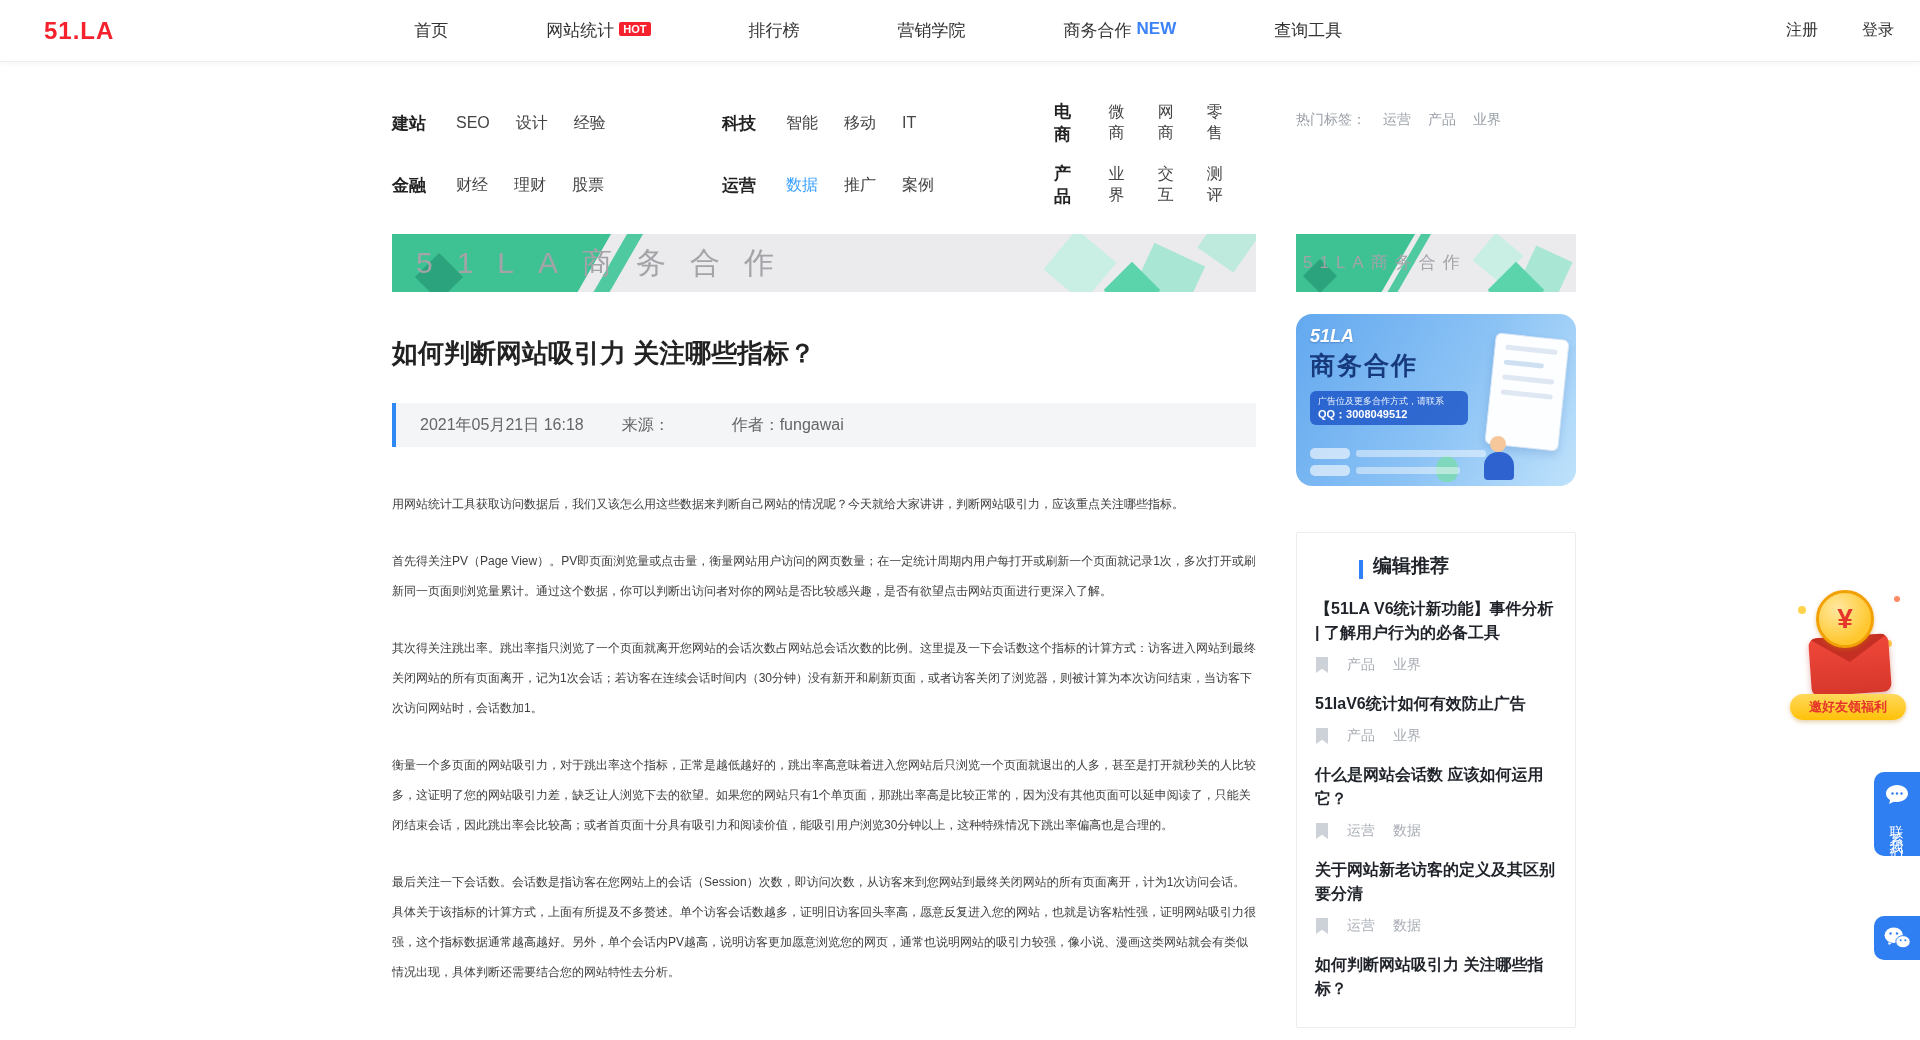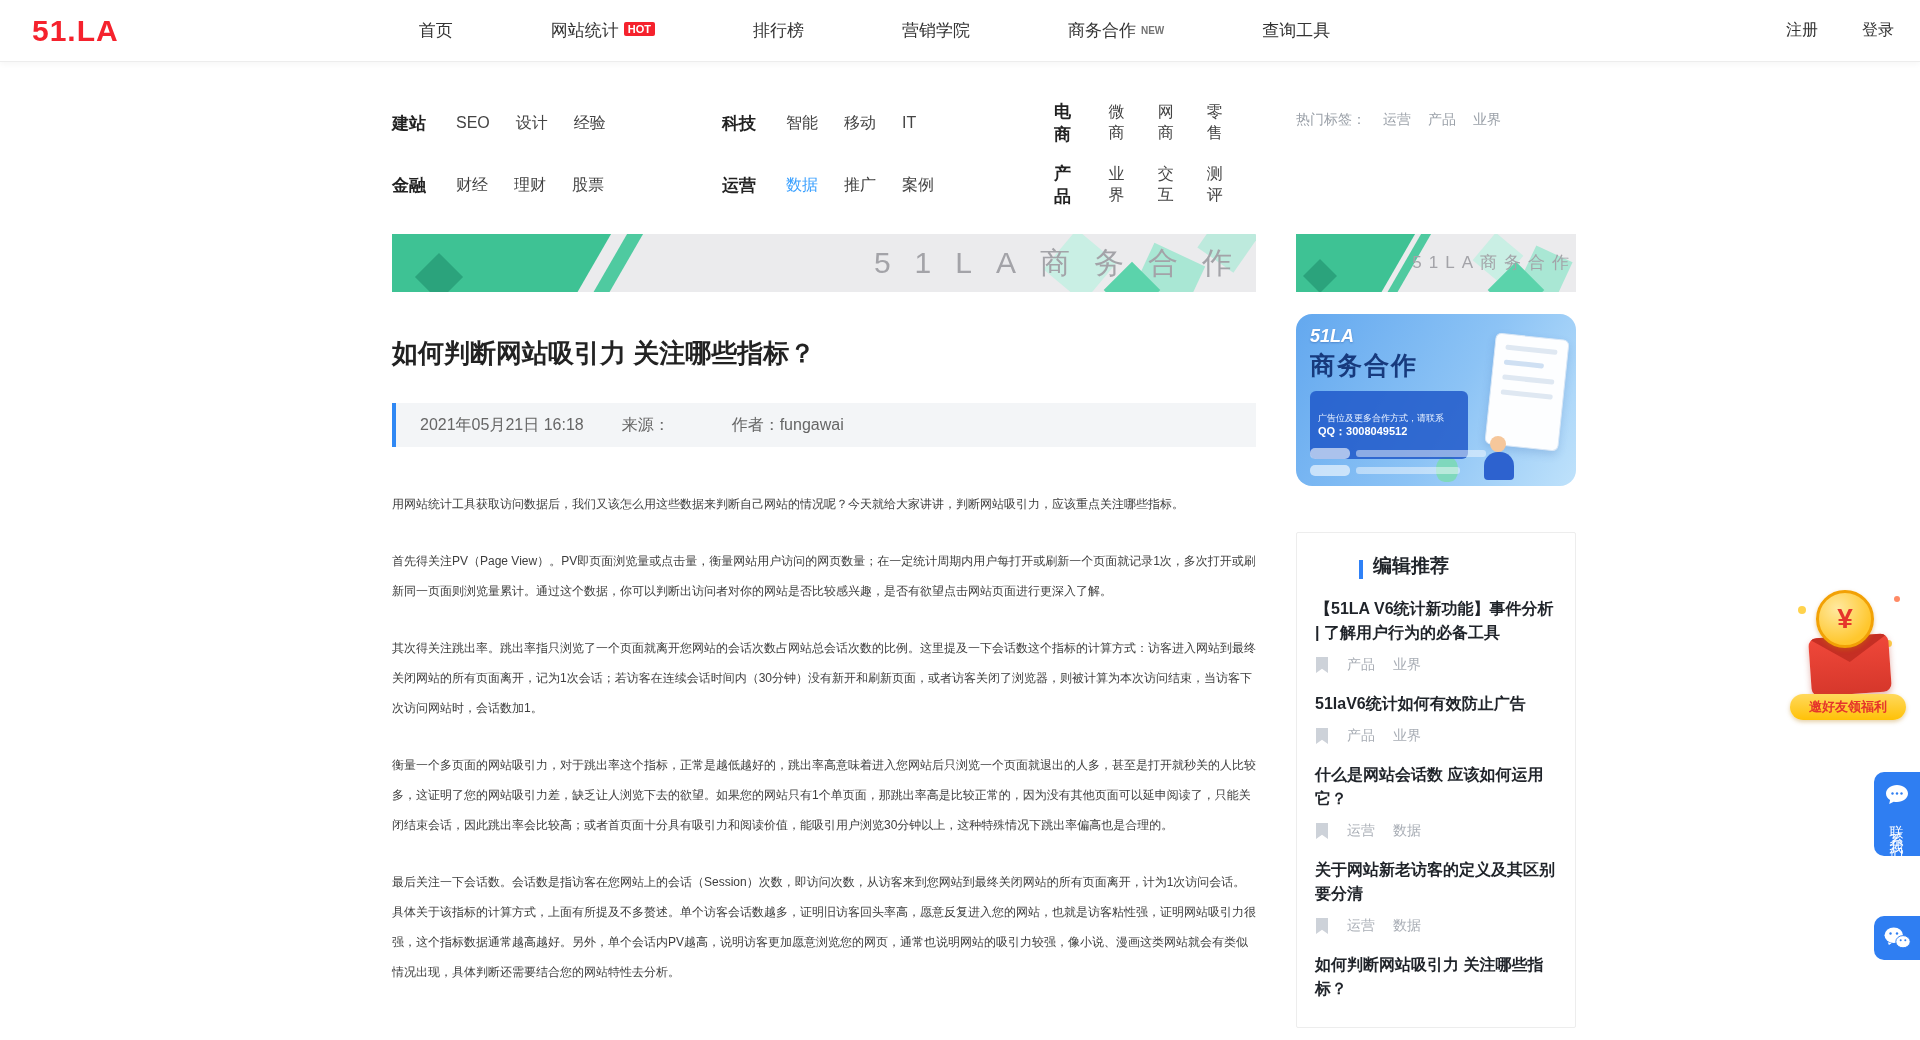--- a/index.html
+++ b/index.html
@@ -2,26 +2,26 @@
 <html><head>
 <meta charset="utf-8">
 <style>
   * { box-sizing: border-box; margin: 0; padding: 0; }
   html, body { width: 1920px; height: 1040px; overflow: hidden; background: #fff;
     font-family: "Liberation Sans", "DejaVu Sans", sans-serif; color: #333; }
 
   
   .navbar { height: 62px; display: flex; align-items: center; background: #fff;
     border-bottom: 1px solid #ededed; box-shadow: 0 2px 6px rgba(0,0,0,.04); position: relative; z-index: 5; }
-  .logo { margin-left: 32px; font-size: 30px; font-weight: 800; color: #f5222d; letter-spacing: 1px; cursor: pointer; }
+  .logo { margin-left: 44px; font-size: 24px; font-weight: 800; color: #f5222d; letter-spacing: 1px; cursor: pointer; }
   .nav-list { display: flex; align-items: center; gap: 98px; margin-left: 300px; }
   .nav-item { font-size: 17px; color: #333; cursor: pointer; white-space: nowrap; }
   .badge-hot { display: inline-block; background: #f5222d; color: #fff; font-size: 11px; font-weight: 700;
     padding: 1px 4px; border-radius: 2px; margin-left: 5px; vertical-align: 3px; }
-  .badge-new { display: inline-block; color: #737373; font-size: 10px; font-weight: 700; margin-left: 5px; vertical-align: 2px; }
+  .badge-new { display: inline-block; color: #3b82f6; font-size: 17px; font-weight: 700; margin-left: 5px; vertical-align: 2px; }
   .auth { margin-left: auto; margin-right: 26px; display: flex; gap: 44px; font-size: 16px; color: #333; }
   .auth span { cursor: pointer; }
 
   
   .page { width: 1184px; margin: 0 auto; }
   .row { display: flex; gap: 40px; }
   .col-main { width: 864px; flex: 0 0 864px; margin-left: 24px; }
   .col-side { width: 280px; flex: 0 0 280px; }
   .top-row { margin-top: 34px; }
   .banner-row { margin-top: 26px; }
@@ -37,21 +37,21 @@
   .search-box { position: relative; width: 280px; height: 38px; }
   .search-box input { width: 100%; height: 100%; border: 1px solid #e3e6ea; border-radius: 4px;
     padding: 0 36px 0 12px; font-size: 15px; color: #333; outline: none; font-family: inherit; }
   .search-box input::placeholder { color: #c3c9d2; }
   .search-icon { position: absolute; right: 10px; top: 9px; width: 20px; height: 20px; cursor: pointer; }
   .hot-row { margin-top: 15px; font-size: 14px; color: #9aa0a8; display: flex; gap: 17px; }
   .hot-tag { cursor: pointer; color: #9aa0a8; }
 
   
   .banner { position: relative; height: 58px; background: #ebebed; overflow: hidden; cursor: pointer; }
-  .banner-text { position: relative; z-index: 2; display: block; text-align: right; line-height: 58px;
+  .banner-text { position: relative; z-index: 2; display: block; text-align: left; line-height: 58px;
     color: #a3a3a8; font-weight: 400; }
   .main-banner .banner-text { font-size: 30px; letter-spacing: 24px; text-indent: 24px; }
   .side-banner .banner-text { font-size: 17px; letter-spacing: 7px; text-indent: 7px; }
   .shape { position: absolute; z-index: 1; }
   .sh-teal-block { left: -60px; top: -12px; width: 260px; height: 90px; background: #3ec294; transform: skewX(-30deg); }
   .sh-teal-stripe { left: 216px; top: -12px; width: 16px; height: 90px; background: #4fcaa0; transform: skewX(-30deg); }
   .sh-dark-diamond { left: 30px; top: 26px; width: 34px; height: 34px; background: #2ba37c; transform: rotate(45deg); }
   .sh-mint-d1 { right: 150px; top: 6px; width: 52px; height: 52px; background: #c9efe4; transform: rotate(40deg); }
   .sh-mint-d2 { right: 60px; top: 18px; width: 56px; height: 56px; background: #a9e7d4; transform: rotate(25deg); }
   .sh-green-d3 { right: 104px; bottom: -18px; width: 40px; height: 40px; background: #5bd3ab; transform: rotate(45deg); }
@@ -71,21 +71,21 @@
   .meta-author { margin-left: 62px; }
   .article-body { margin-top: 42px; }
   .article-body p { font-size: 12px; color: #3d3d3d; line-height: 30px; margin-bottom: 27px; }
 
   
   .promo-card { margin-top: 22px; width: 280px; height: 172px; border-radius: 16px; position: relative; overflow: hidden;
     background: linear-gradient(120deg, #63a8ef 0%, #8cc3f5 55%, #bfe2fb 100%); cursor: pointer; }
   .promo-inner { position: absolute; left: 14px; top: 12px; z-index: 2; }
   .promo-brand { font-size: 18px; font-weight: 800; font-style: italic; color: #fff; text-shadow: 0 1px 2px rgba(20,60,140,.35); }
   .promo-headline { font-size: 25px; font-weight: 800; color: #173a7d; margin-top: 2px; letter-spacing: 2px; }
-  .promo-chip { margin-top: 9px; background: rgba(28,86,200,.82); border-radius: 6px; padding: 21px 8px; width: 158px; }
+  .promo-chip { margin-top: 9px; background: rgba(28,86,200,.82); border-radius: 6px; padding: 4px 8px; width: 158px; }
   .promo-chip .l1 { font-size: 9px; color: #e8f1ff; line-height: 12px; }
   .promo-chip .l2 { font-size: 11px; color: #fff; font-weight: 700; line-height: 14px; }
   .promo-bars { position: absolute; left: 14px; bottom: 10px; z-index: 2; }
   .promo-bar-row { display: flex; align-items: center; gap: 6px; margin-top: 6px; }
   .promo-bar-row .tag { width: 40px; height: 11px; border-radius: 5px; background: rgba(255,255,255,.6); }
   .promo-bar-row .line { width: 130px; height: 7px; border-radius: 3px; background: rgba(255,255,255,.45); }
   .promo-board { position: absolute; right: 12px; top: 22px; width: 74px; height: 112px; background: #fdfeff;
     border: 1px solid #d9e7f6; border-radius: 6px; transform: rotate(6deg); z-index: 1; box-shadow: 0 4px 8px rgba(30,80,160,.18); }
   .promo-board i { display: block; height: 5px; background: #dfe8f2; border-radius: 2px; margin: 10px 10px 0; }
   .promo-board i:nth-child(2) { width: 40px; background: #cfe0f3; }

